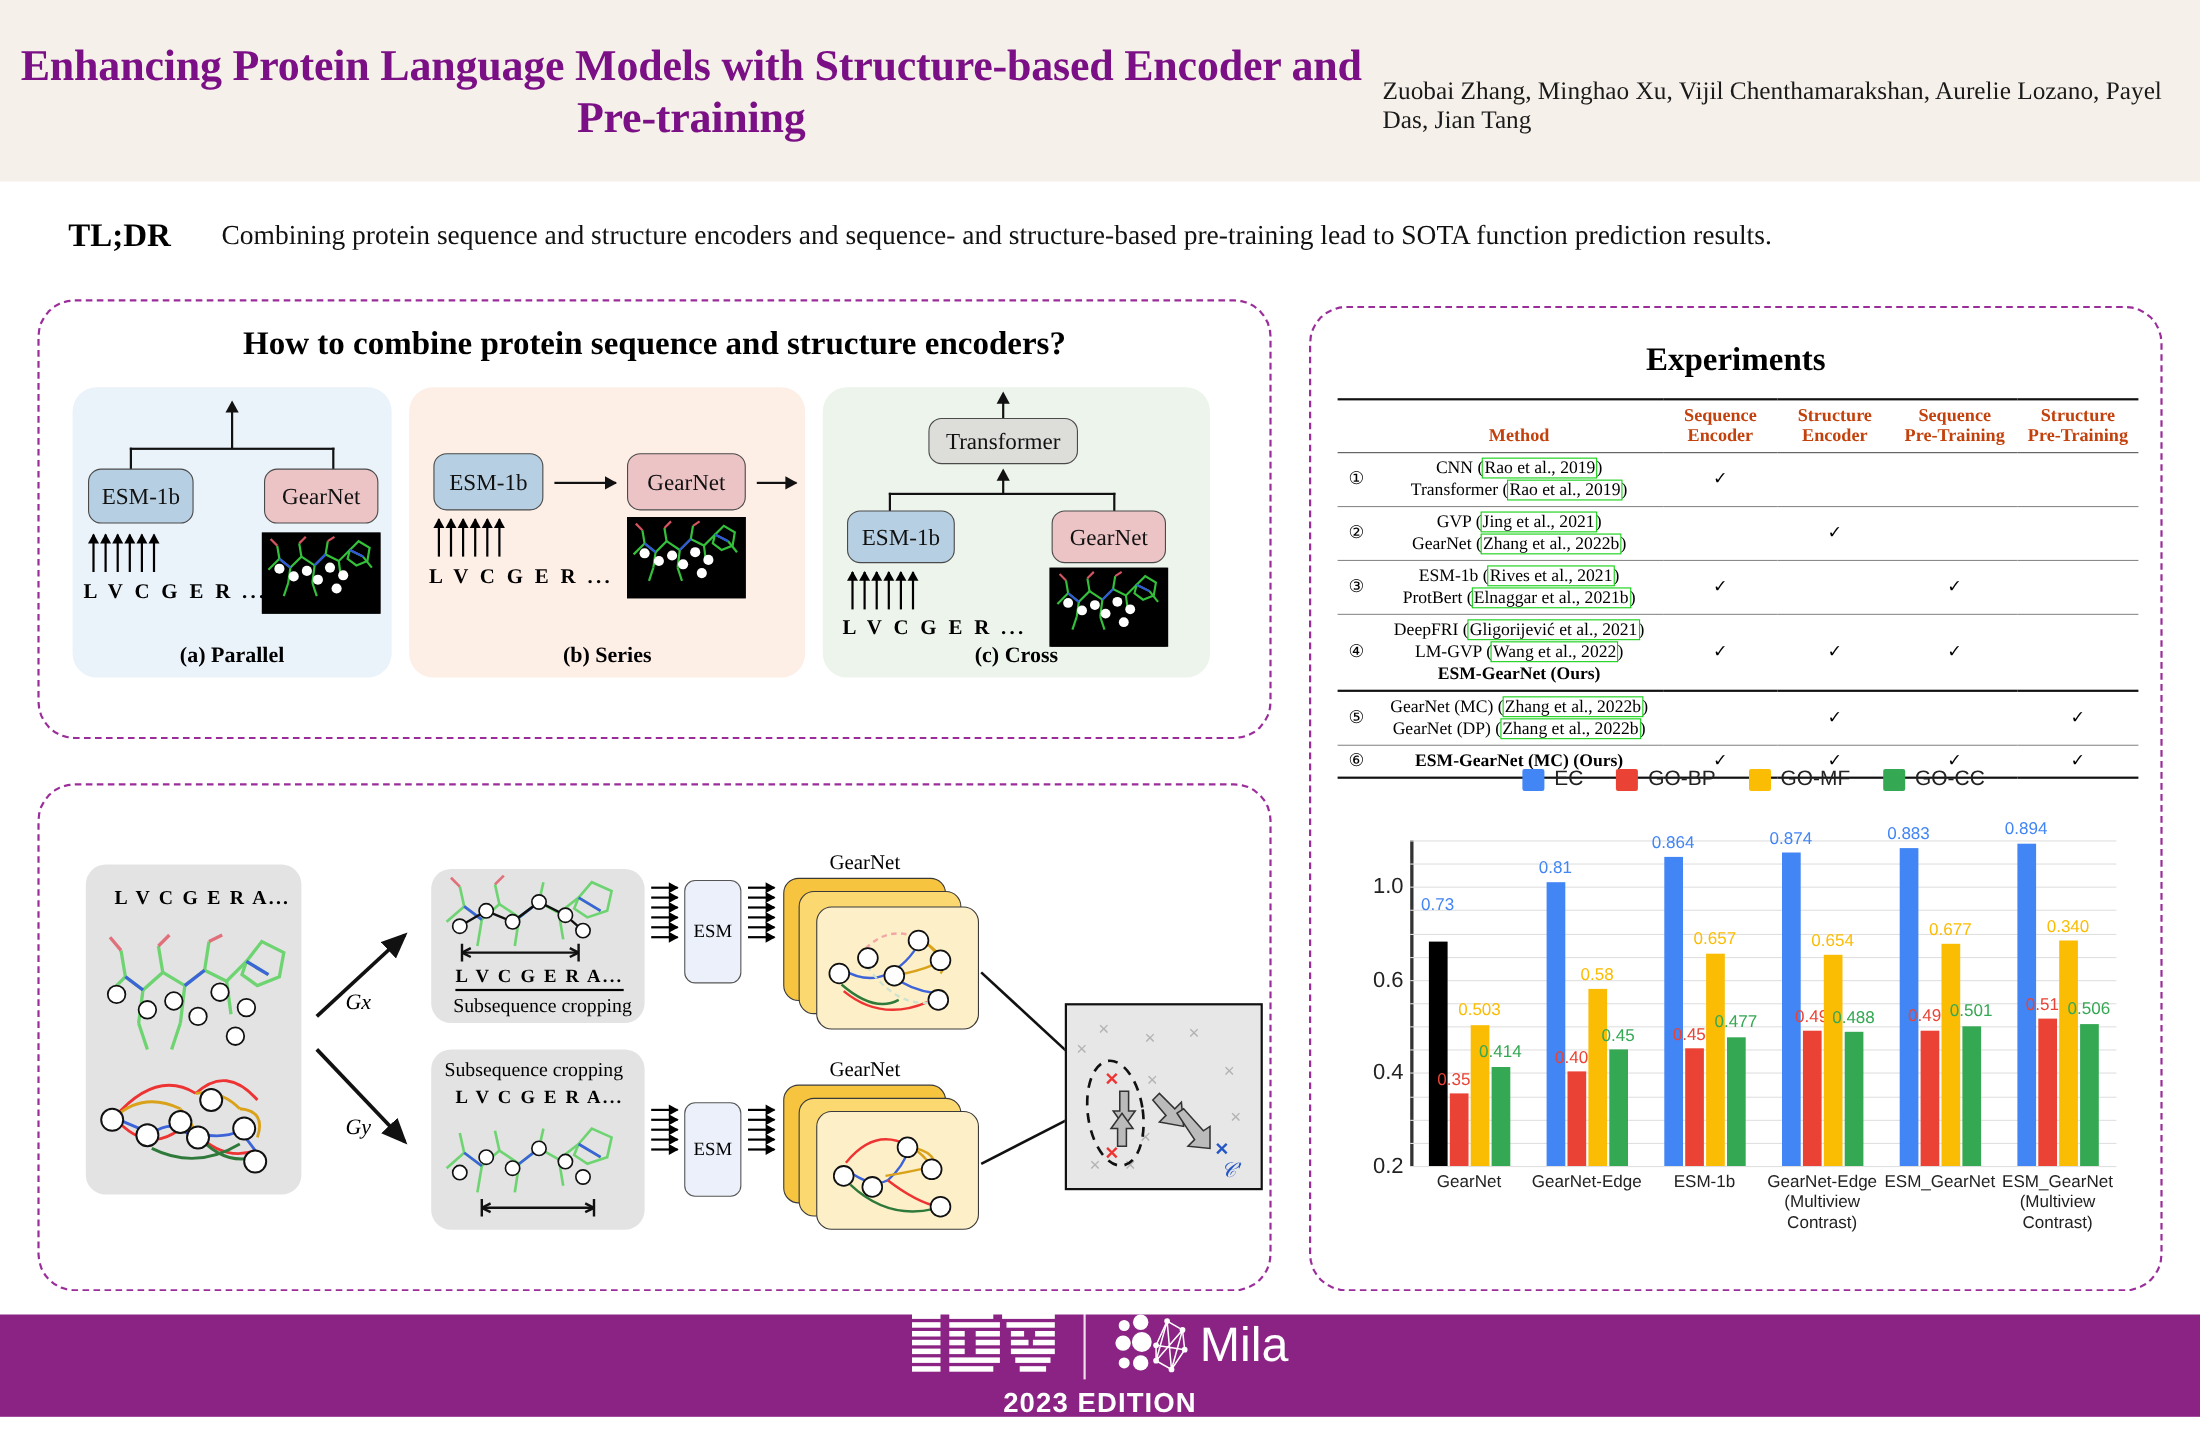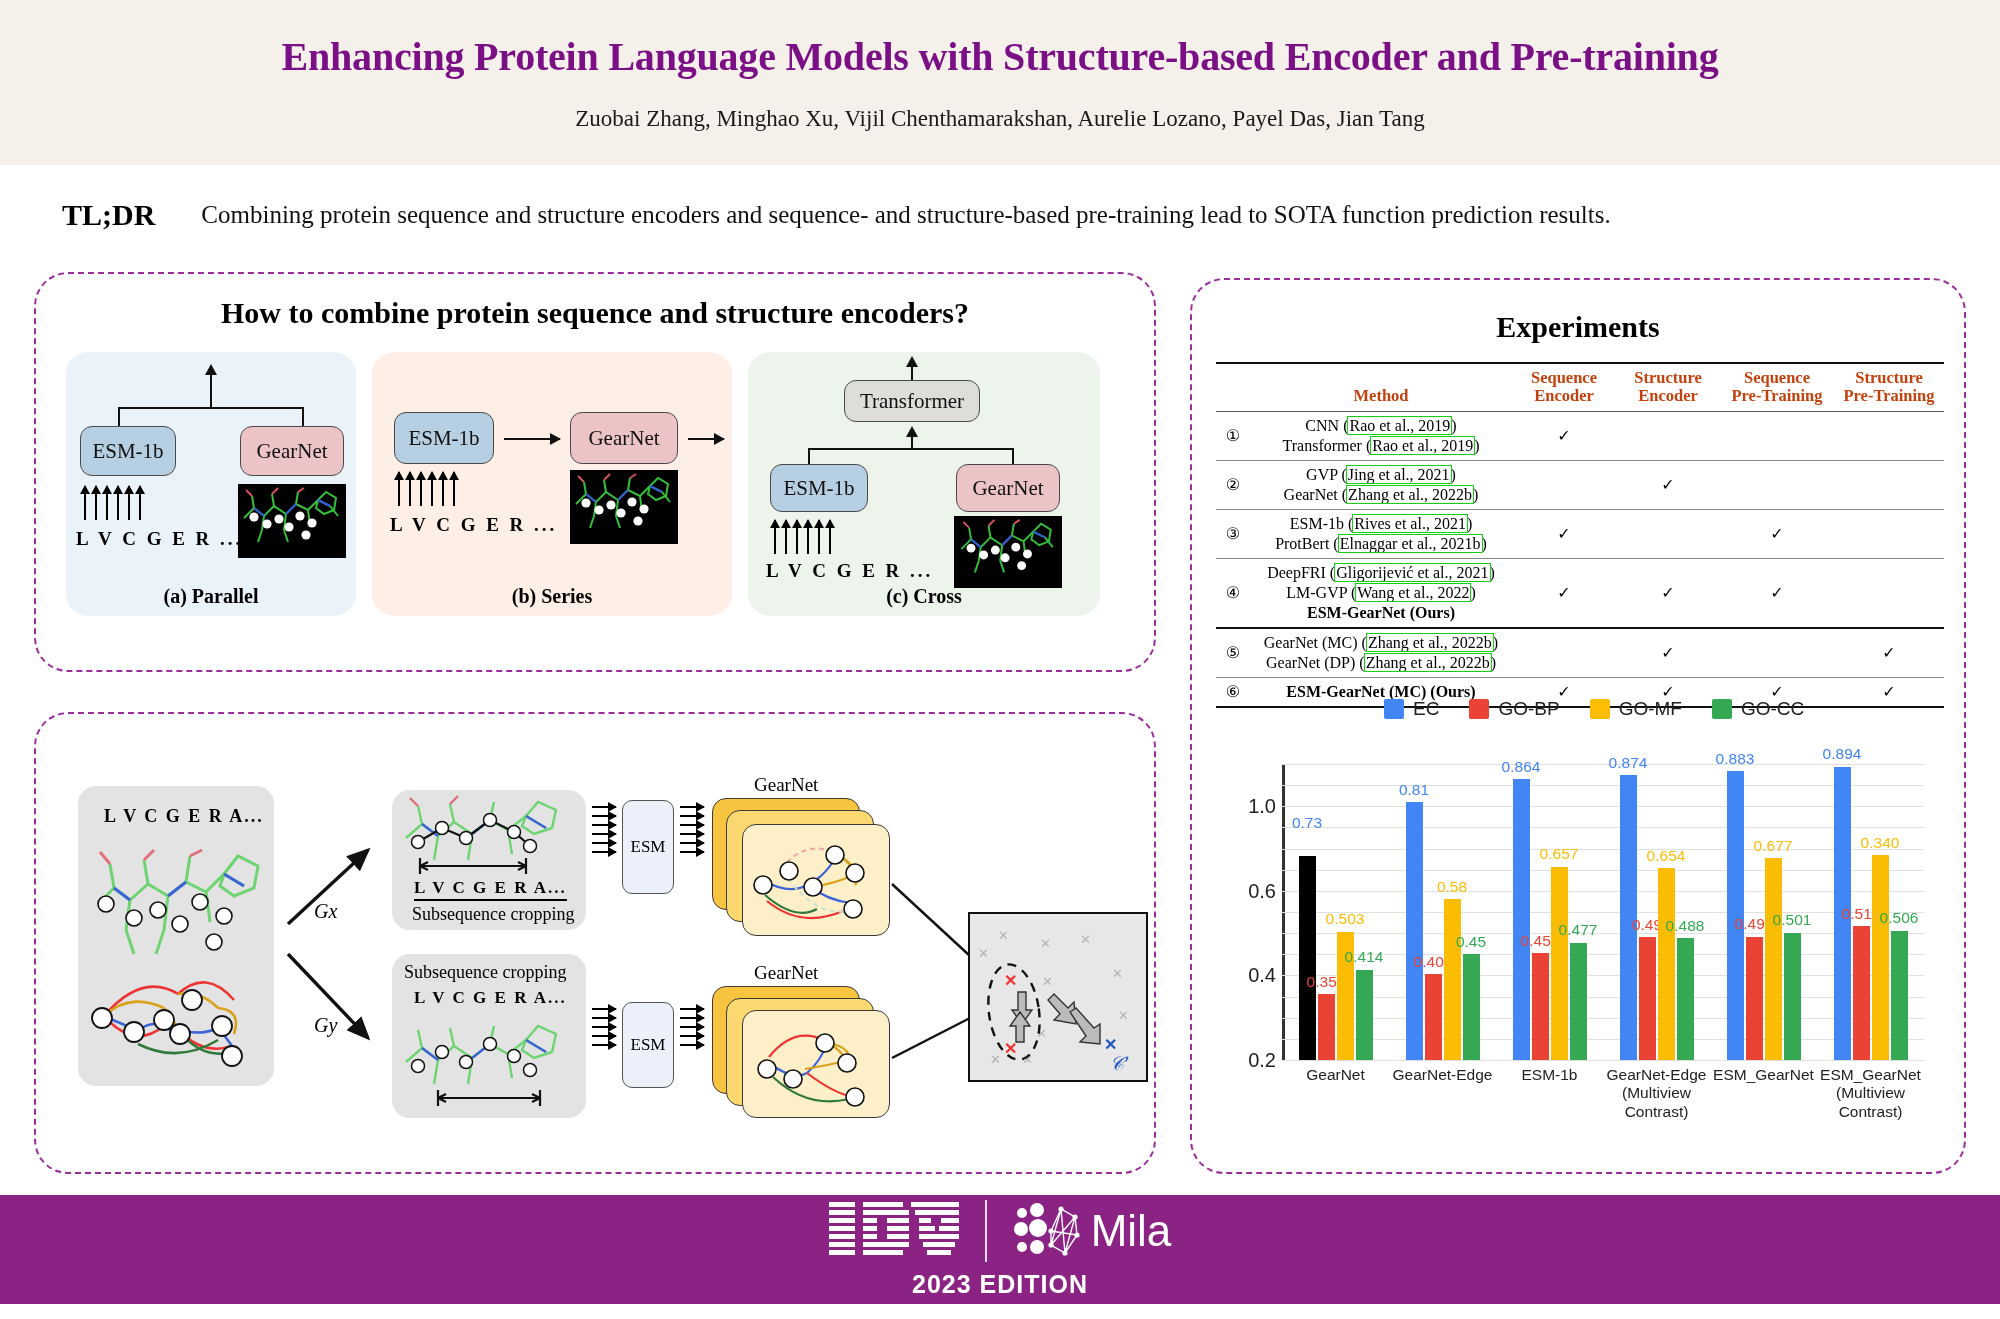--- a/index.html
+++ b/index.html
@@ -8,21 +8,21 @@
     background: #ffffff;
     font-family: "Liberation Serif", serif;
     overflow: hidden;
   }
   .poster { position: relative; width: 2000px; height: 1319px; background: #ffffff; }
 
   
   .header {
     position: absolute; left: 0; top: 0; width: 2000px; height: 165px;
     background: #F5F0E9;
-    display: flex; flex-direction: column; align-items: center; justify-content: center;
+    display: flex; flex-direction: row; align-items: center; justify-content: center;
   }
   .title {
     color: #7B0F85; font-weight: bold; font-size: 40px; letter-spacing: -0.2px;
     font-family: "Liberation Serif", serif; text-align: center;
   }
   .authors {
     margin-top: 26px; font-size: 23px; color: #1a1a1a;
     font-family: "Liberation Serif", serif;
   }
 
@@ -169,21 +169,21 @@
     position: absolute; left: 50%; transform: translateX(-50%);
     font-size: 15.5px; font-family: "Liberation Sans", sans-serif;
     white-space: nowrap; line-height: 1;
   }
   .xlabels { position: absolute; left: 74px; top: 368px; width: 642px; display: flex; }
   .xlab { flex: 1; text-align: center; font-size: 15.5px; color: #222;
           font-family: "Liberation Sans", sans-serif; line-height: 1.18; }
 
   
   .footer {
-    position: absolute; left: 0; top: 1195px; width: 2000px; height: 109px;
+    position: absolute; left: 0; top: 1195px; width: 2000px; height: 93px;
     background: #8A2383; display: flex; flex-direction: column;
     align-items: center; justify-content: center;
   }
   .footer-row { display: flex; align-items: center; gap: 26px; }
   .ibm-logo { display: flex; flex-direction: column; gap: 3.2px; }
   .divider { width: 2px; height: 62px; background: #fff; opacity: .85; }
   .mila { display: flex; align-items: center; gap: 6px; }
   .mila-word { color: #fff; font-size: 44px; font-family: "Liberation Sans", sans-serif; }
   .edition { margin-top: 8px; color: #fff; font-size: 25px; font-weight: bold;
              letter-spacing: 1px; font-family: "Liberation Sans", sans-serif; }

